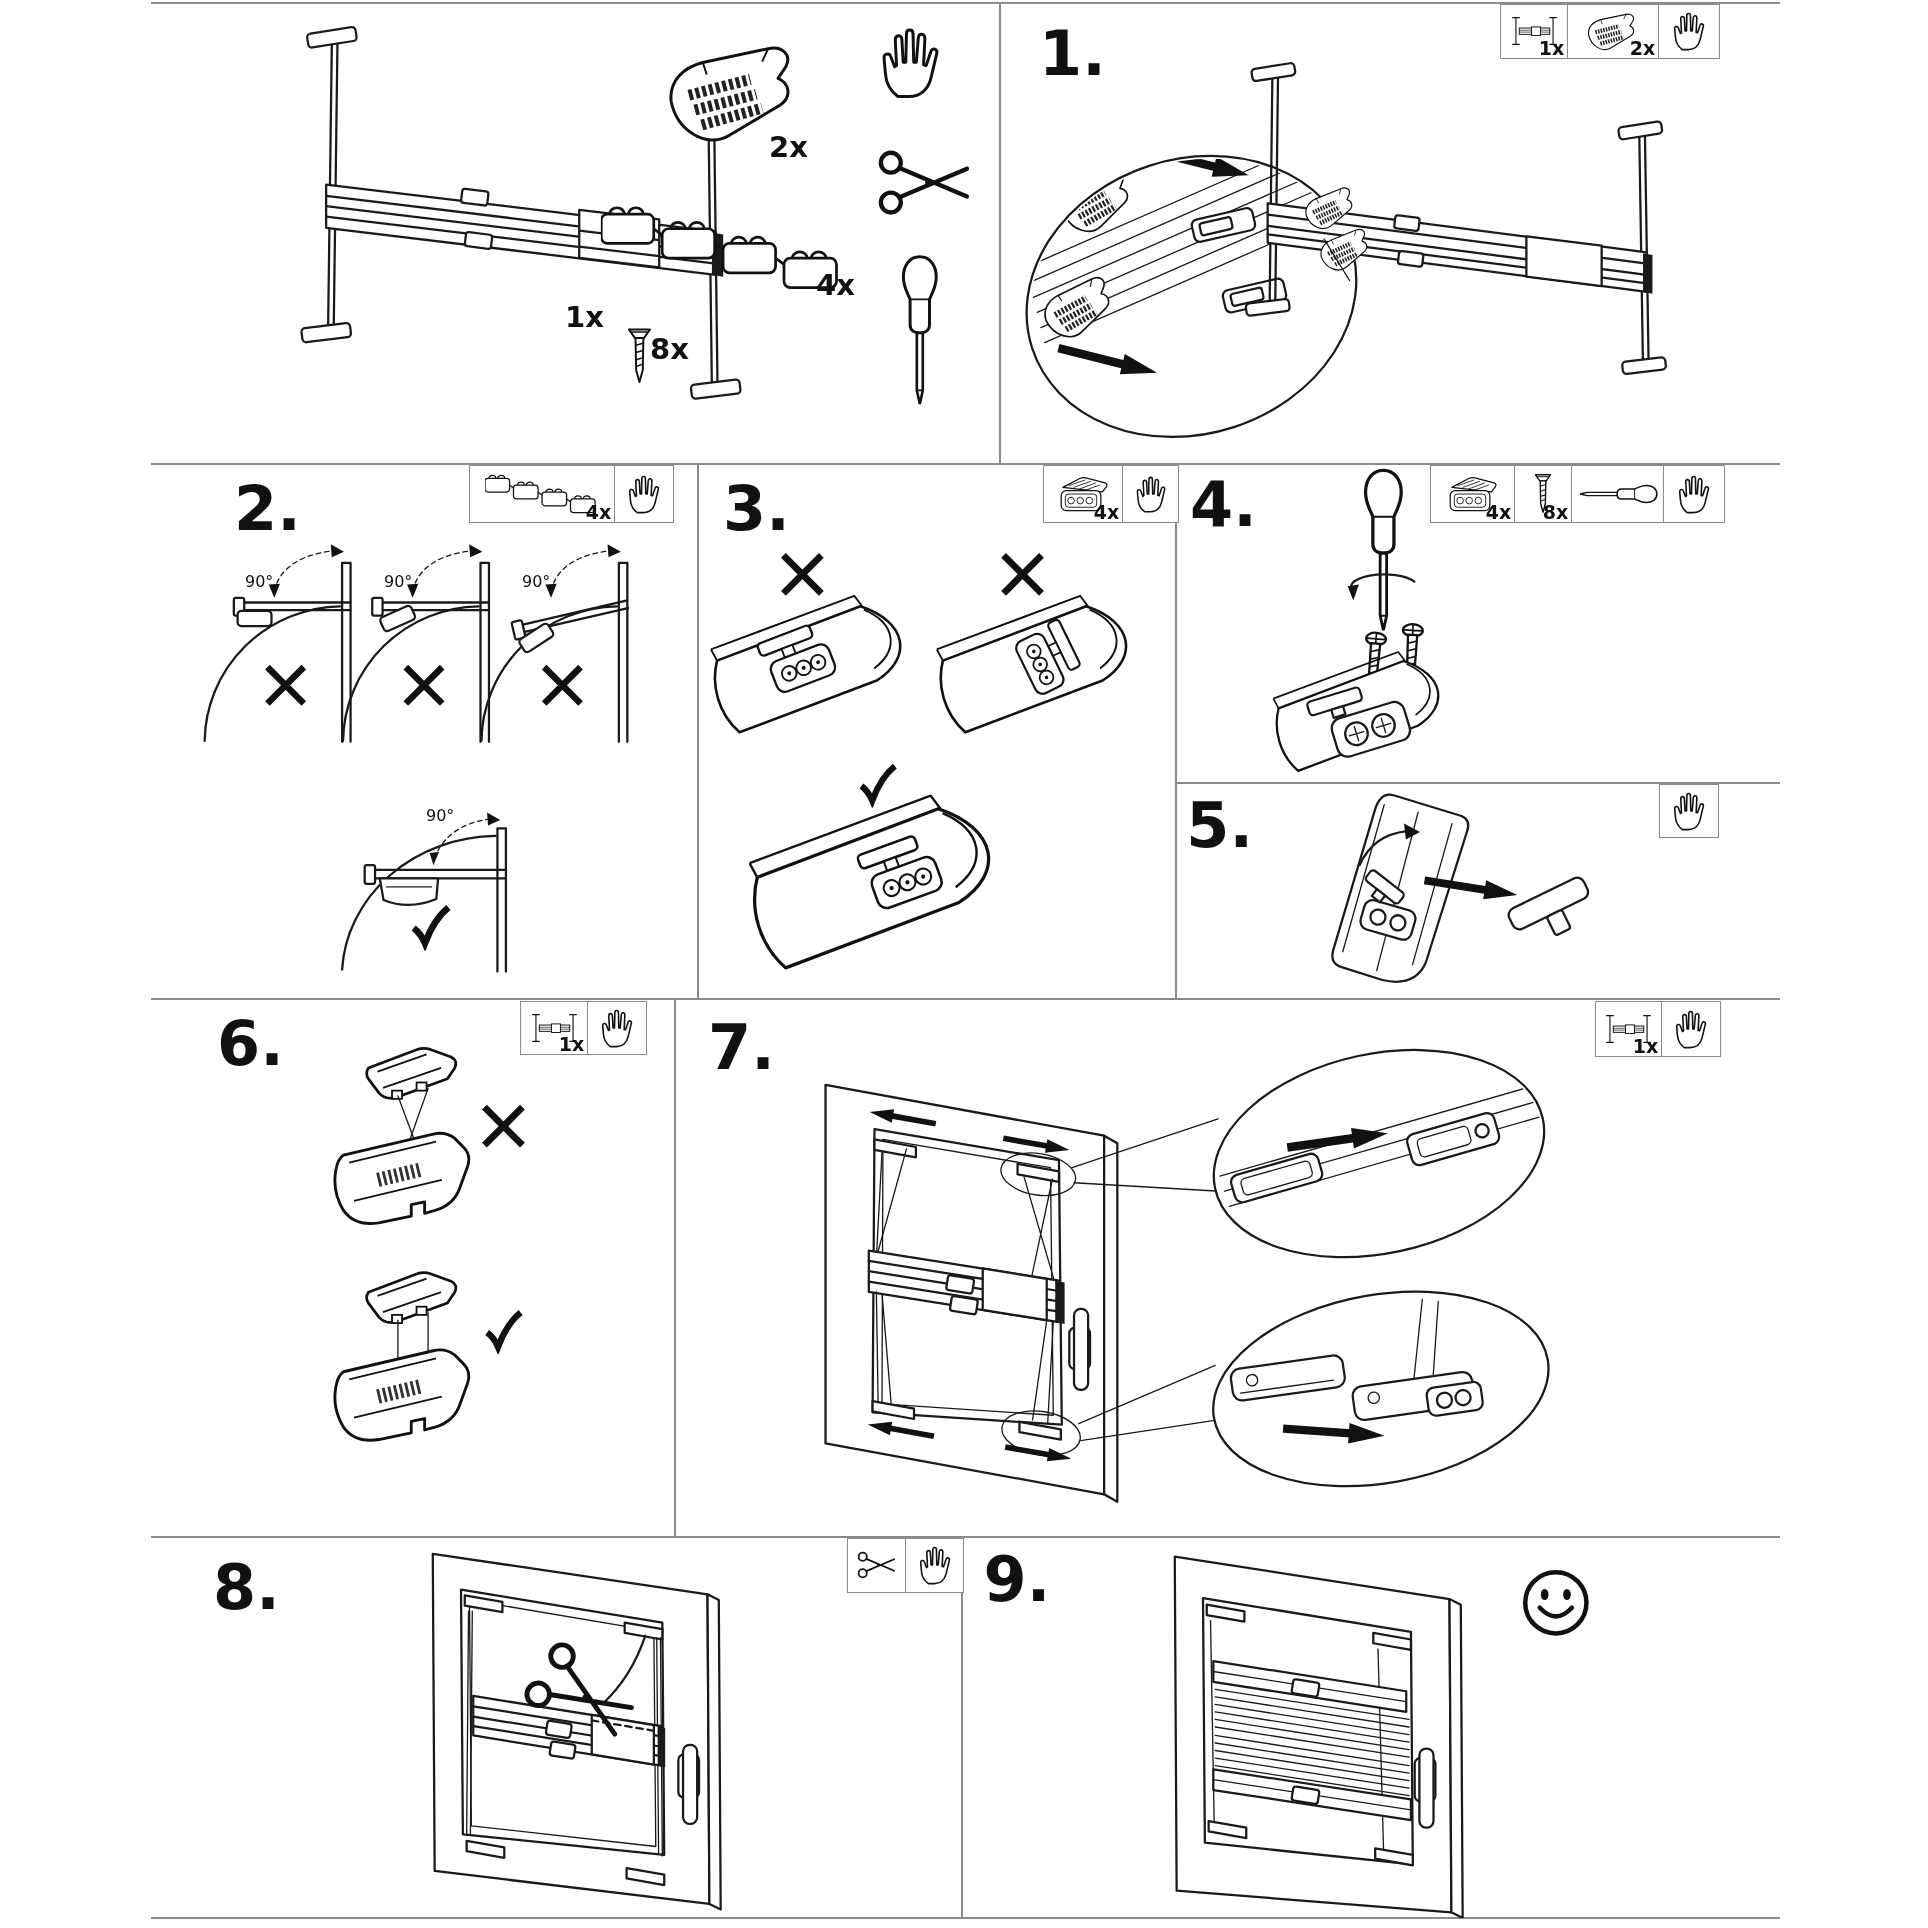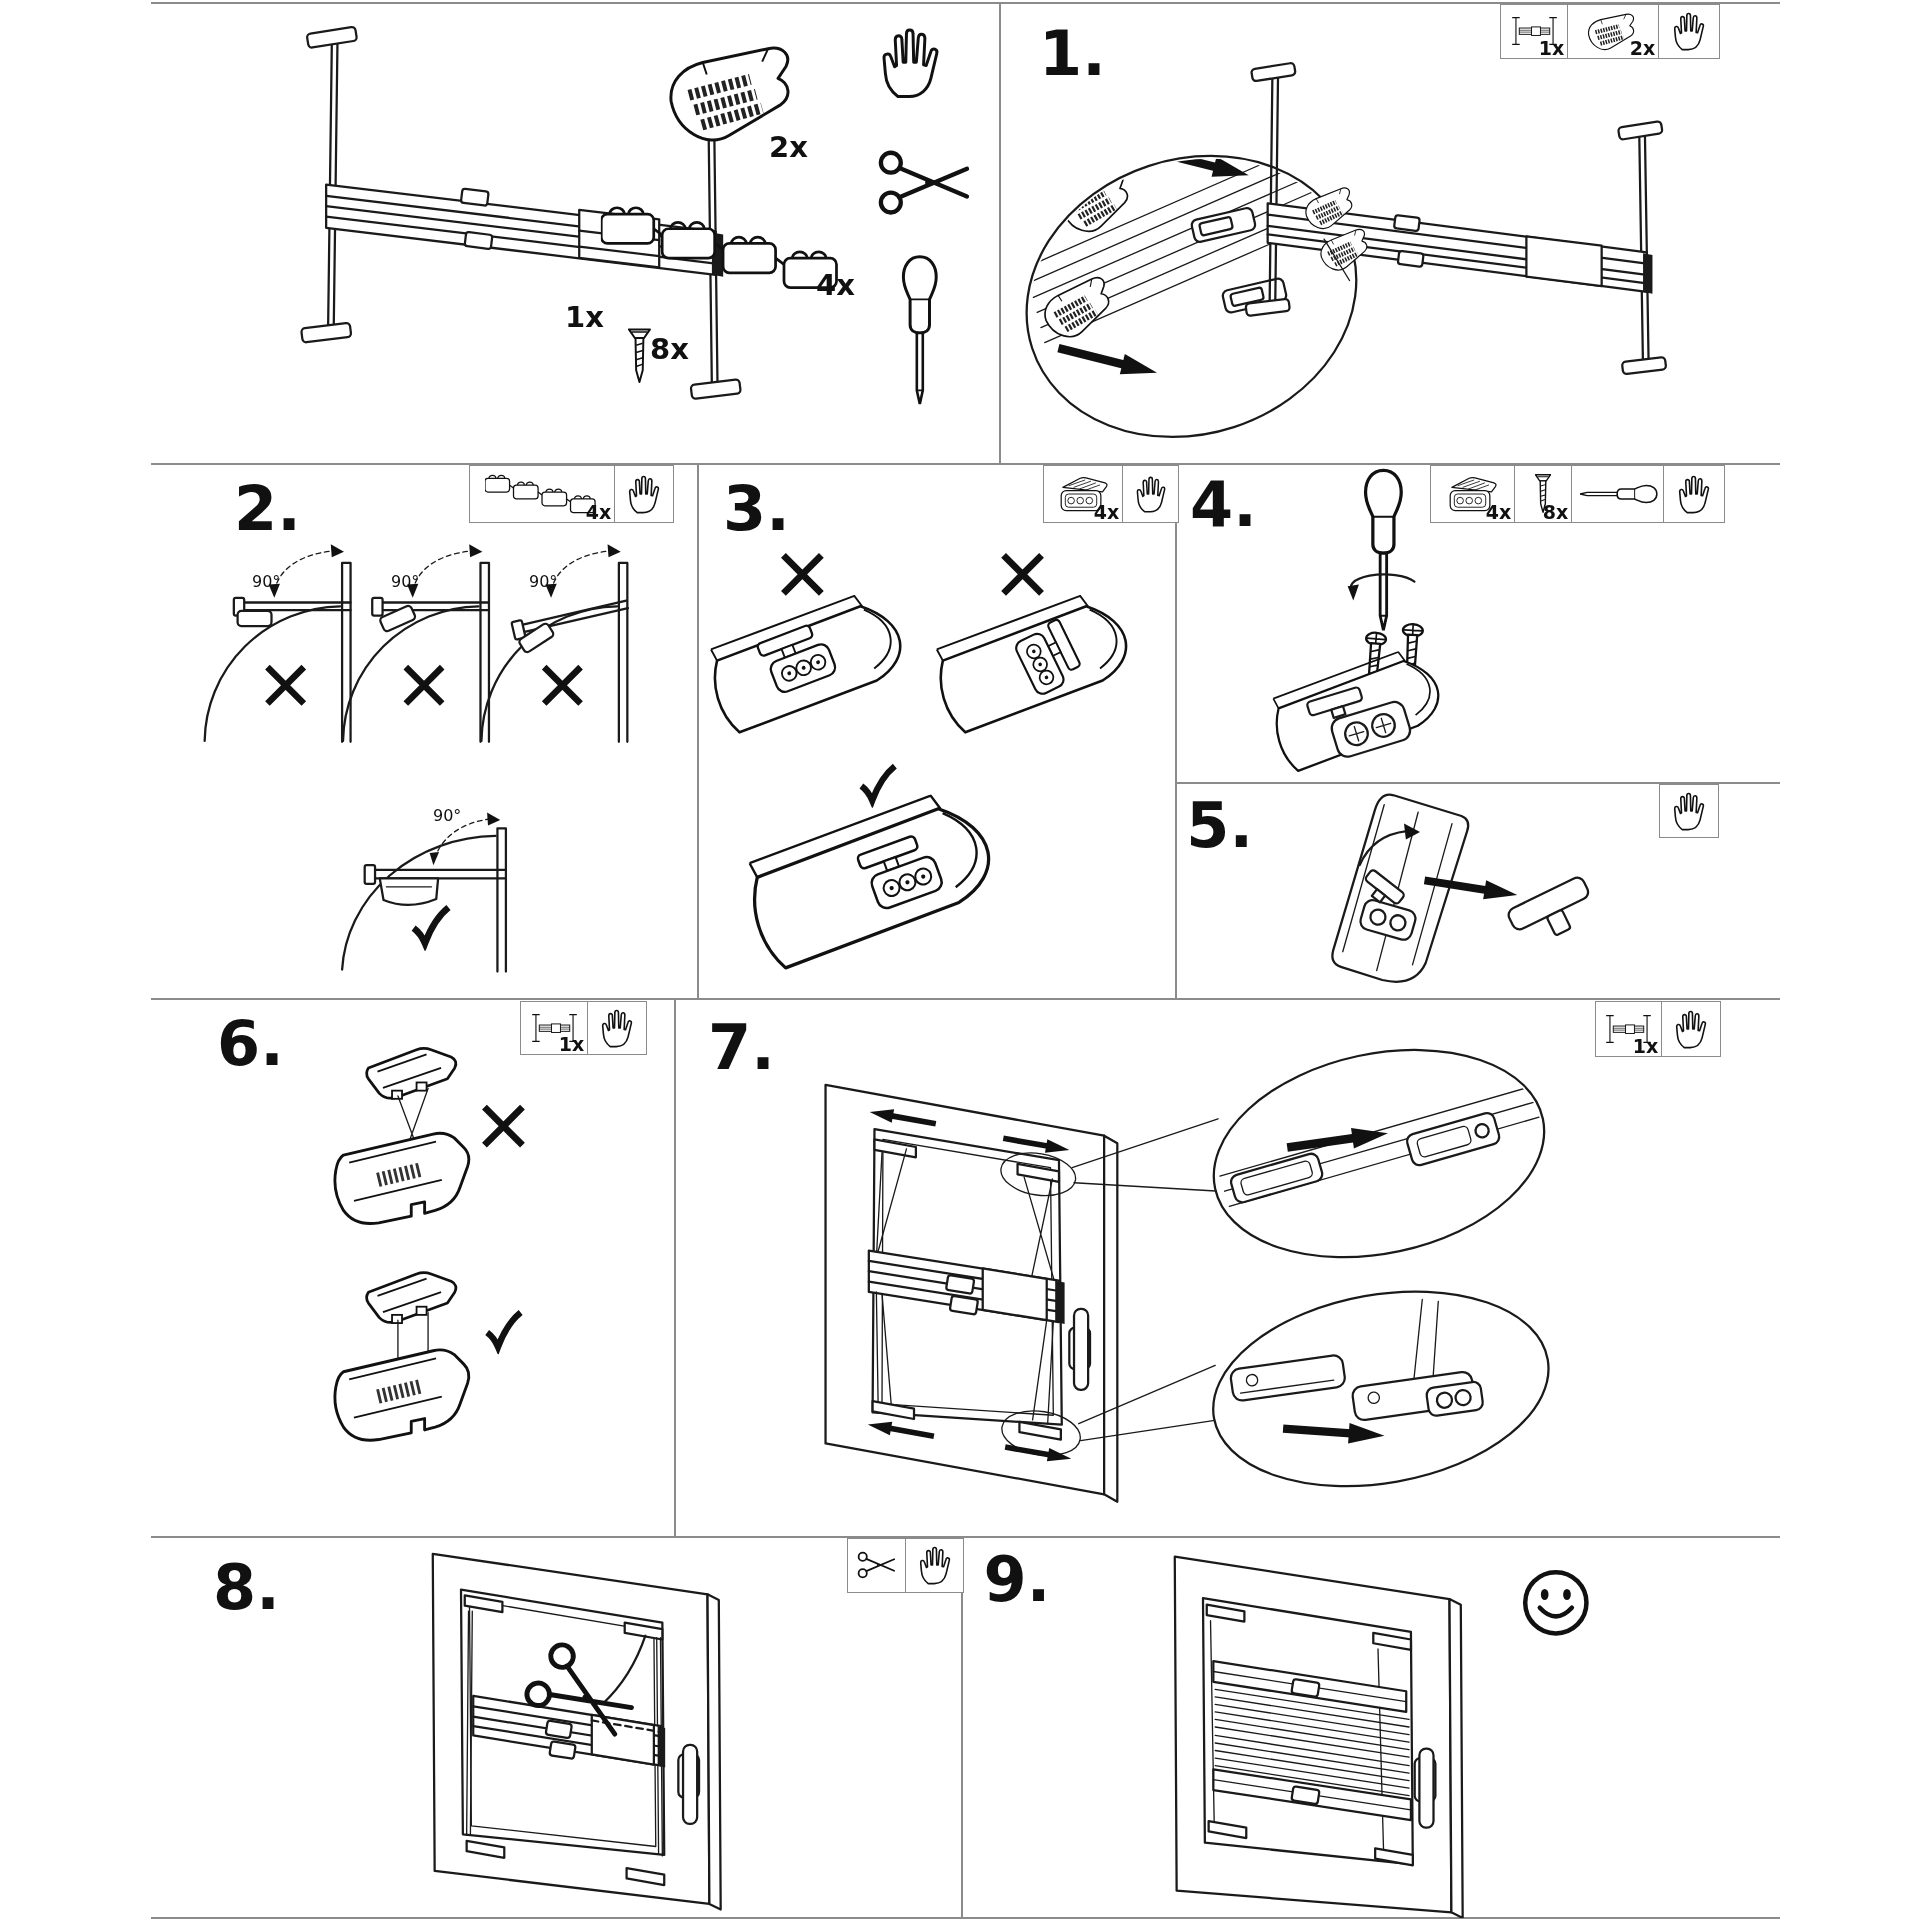--- a/index.html
+++ b/index.html
@@ -4,21 +4,21 @@
 <style>
   html,body{margin:0;padding:0;background:#fff;}
   .canvas{position:relative;width:1928px;height:1928px;background:#fff;overflow:hidden;
           font-family:"DejaVu Sans","Liberation Sans",sans-serif;color:#111;}
   .hline,.vline{position:absolute;background:#8b8b8b;}
   .hline{height:1.9px;} .vline{width:1.9px;}
   .panel{position:absolute;}
   .art{position:absolute;left:0;top:0;}
   .stepnum{position:absolute;font-weight:bold;font-size:62px;line-height:1;color:#111;}
   .cnt-big{position:absolute;font-size:29px;font-weight:600;color:#111;}
-  .angle{position:absolute;font-size:16px;color:#111;margin-left:7px;}
+  .angle{position:absolute;font-size:16px;color:#111;}
   .ibox{position:absolute;display:flex;border:1.9px solid #8b8b8b;background:#fff;box-sizing:border-box;}
   .cell{position:relative;border-right:1.9px solid #8b8b8b;display:flex;align-items:center;justify-content:center;}
   .cell:last-child{border-right:none;}
   .cell .cnt{position:absolute;right:2.8px;bottom:-0.9px;font-size:19px;font-weight:600;}
   svg{display:block;}
   .s{fill:none;stroke:#1a1a1a;stroke-width:2.4;stroke-linecap:round;stroke-linejoin:round;}
   .sf{fill:#fff;stroke:#1a1a1a;stroke-width:2.4;stroke-linejoin:round;}
   .thin{stroke-width:1.4;}
 </style>
 </head>

